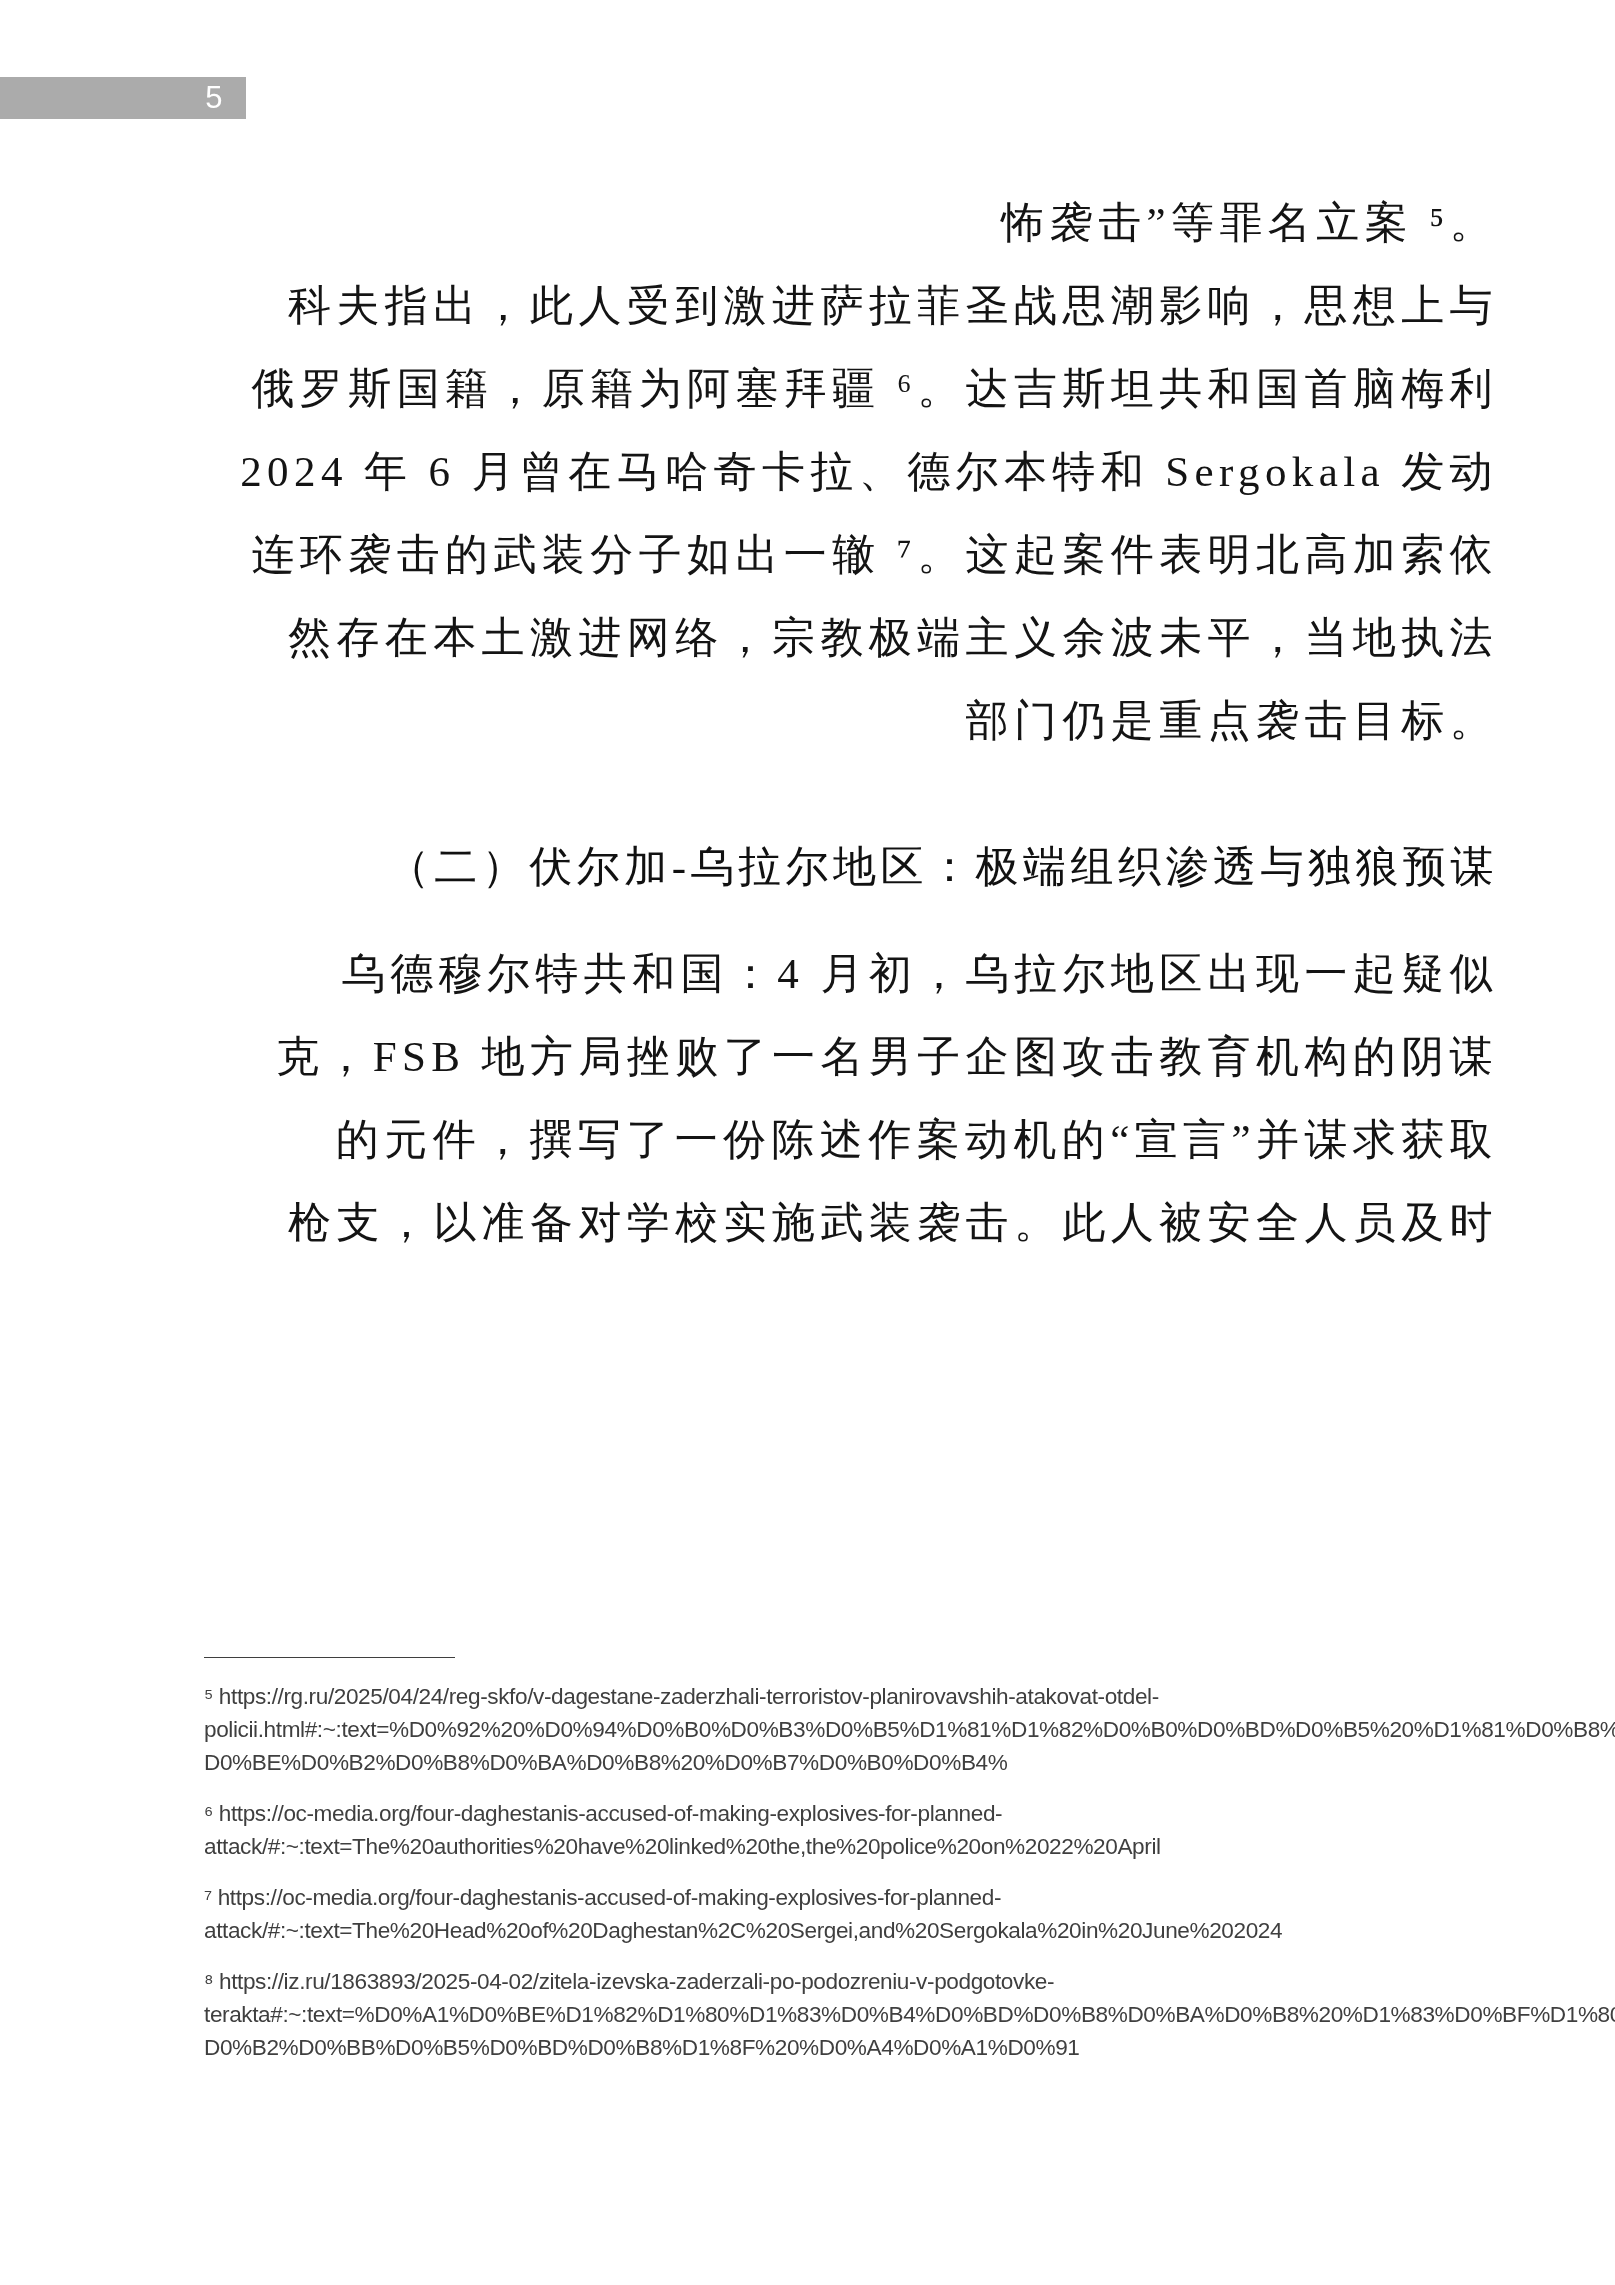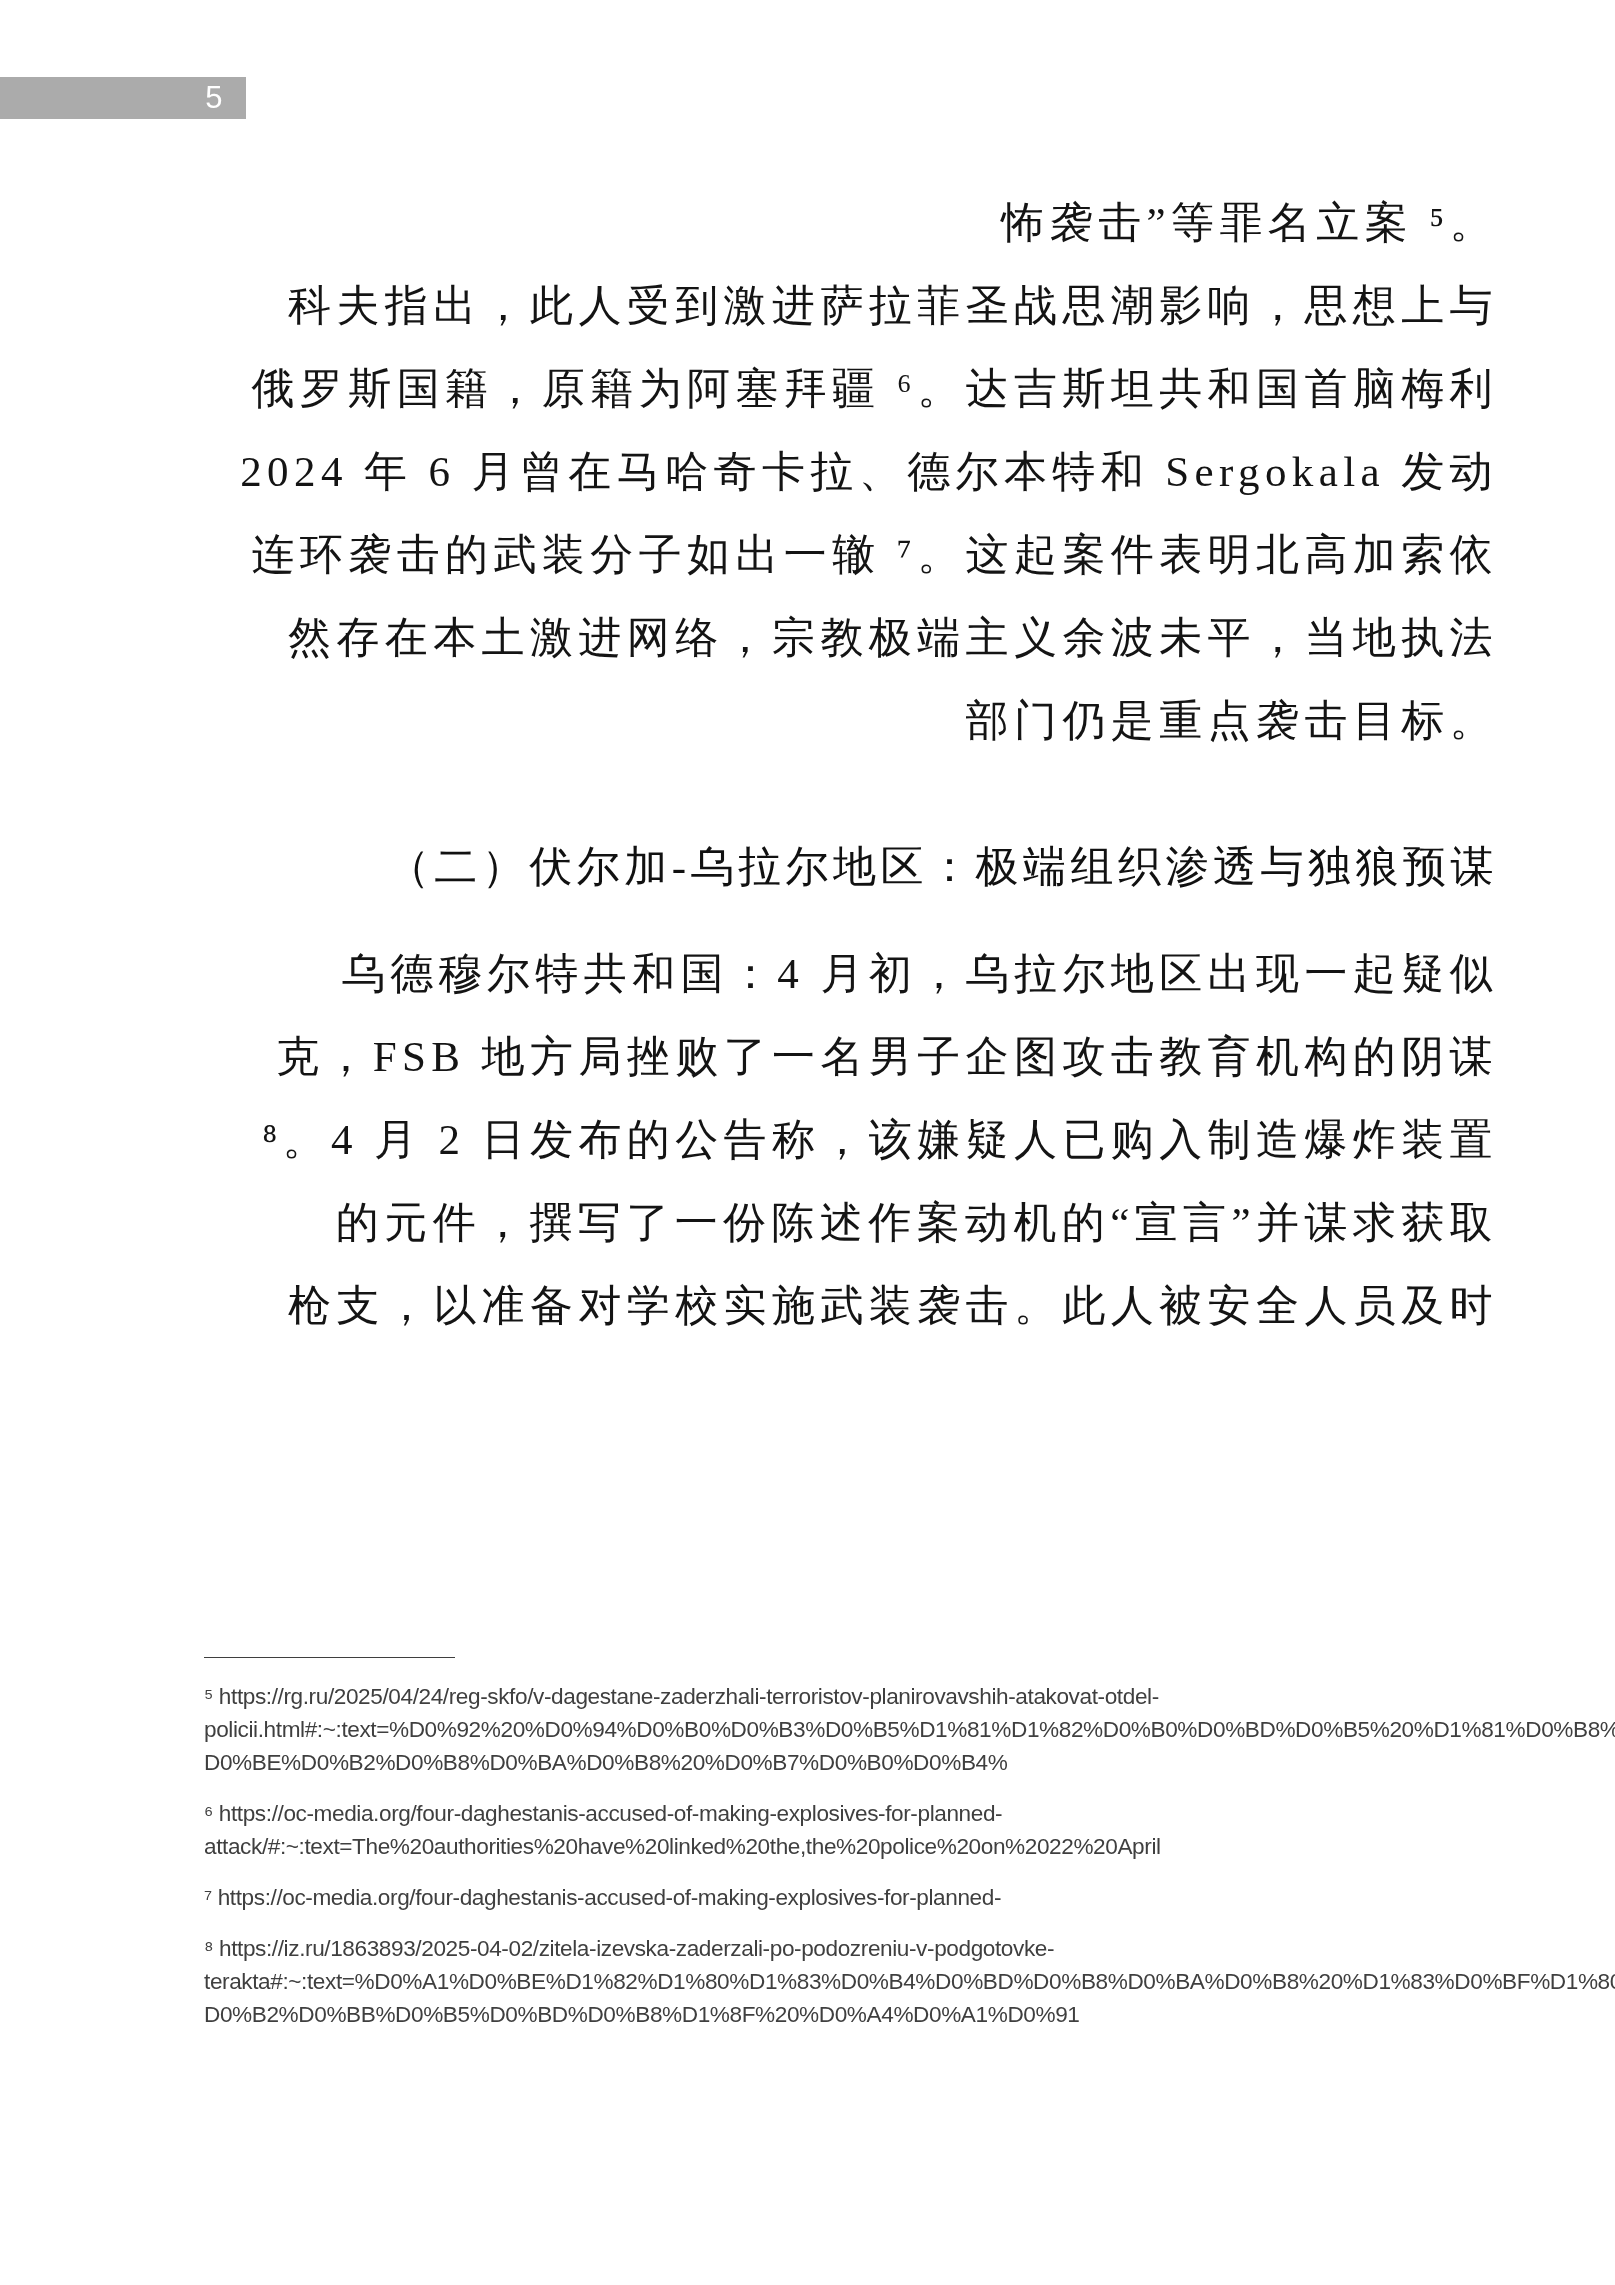--- a/index.html
+++ b/index.html
@@ -88,41 +88,41 @@
     <div class="bodyline">俄罗斯国籍，原籍为阿塞拜疆 ⁶。达吉斯坦共和国首脑梅利</div>
     <div class="bodyline">2024 年 6 月曾在马哈奇卡拉、德尔本特和 Sergokala 发动</div>
     <div class="bodyline">连环袭击的武装分子如出一辙 ⁷。这起案件表明北高加索依</div>
     <div class="bodyline">然存在本土激进网络，宗教极端主义余波未平，当地执法</div>
     <div class="bodyline">部门仍是重点袭击目标。</div>
 
     <div class="section-heading">（二）伏尔加-乌拉尔地区：极端组织渗透与独狼预谋</div>
 
     <div class="bodyline indent">乌德穆尔特共和国：4 月初，乌拉尔地区出现一起疑似</div>
     <div class="bodyline">克，FSB 地方局挫败了一名男子企图攻击教育机构的阴谋</div>
-    <div class="bodyline">⁸。4 月 2 日发布的公告称，该嫌疑人已购入制造爆炸装置</div>
     <div class="bodyline">的元件，撰写了一份陈述作案动机的“宣言”并谋求获取</div>
     <div class="bodyline">枪支，以准备对学校实施武装袭击。此人被安全人员及时</div>
   </div>
 
   <div class="footnotes">
     <div class="fn-separator"></div>
 
     <div class="footnote">
       <div class="fnline">⁵ https://rg.ru/2025/04/24/reg-skfo/v-dagestane-zaderzhali-terroristov-planirovavshih-atakovat-otdel-</div>
       <div class="fnline">policii.html#:~:text=%D0%92%20%D0%94%D0%B0%D0%B3%D0%B5%D1%81%D1%82%D0%B0%D0%BD%D0%B5%20%D1%81%D0%B8%D0%BB%</div>
       <div class="fnline">D0%BE%D0%B2%D0%B8%D0%BA%D0%B8%20%D0%B7%D0%B0%D0%B4%</div>
     </div>
 
     <div class="footnote">
       <div class="fnline">⁶ https://oc-media.org/four-daghestanis-accused-of-making-explosives-for-planned-</div>
       <div class="fnline">attack/#:~:text=The%20authorities%20have%20linked%20the,the%20police%20on%2022%20April</div>
     </div>
 
     <div class="footnote">
       <div class="fnline">⁷ https://oc-media.org/four-daghestanis-accused-of-making-explosives-for-planned-</div>
+      <div class="fnline">attack/#:~:text=The%20Head%20of%20Daghestan%2C%20Sergei,and%20Sergokala%20in%20June%202024</div>
     </div>
 
     <div class="footnote">
       <div class="fnline">⁸ https://iz.ru/1863893/2025-04-02/zitela-izevska-zaderzali-po-podozreniu-v-podgotovke-</div>
       <div class="fnline">terakta#:~:text=%D0%A1%D0%BE%D1%82%D1%80%D1%83%D0%B4%D0%BD%D0%B8%D0%BA%D0%B8%20%D1%83%D0%BF%D1%80%D0%B0%</div>
       <div class="fnline">D0%B2%D0%BB%D0%B5%D0%BD%D0%B8%D1%8F%20%D0%A4%D0%A1%D0%91</div>
     </div>
   </div>
 
 </div>

